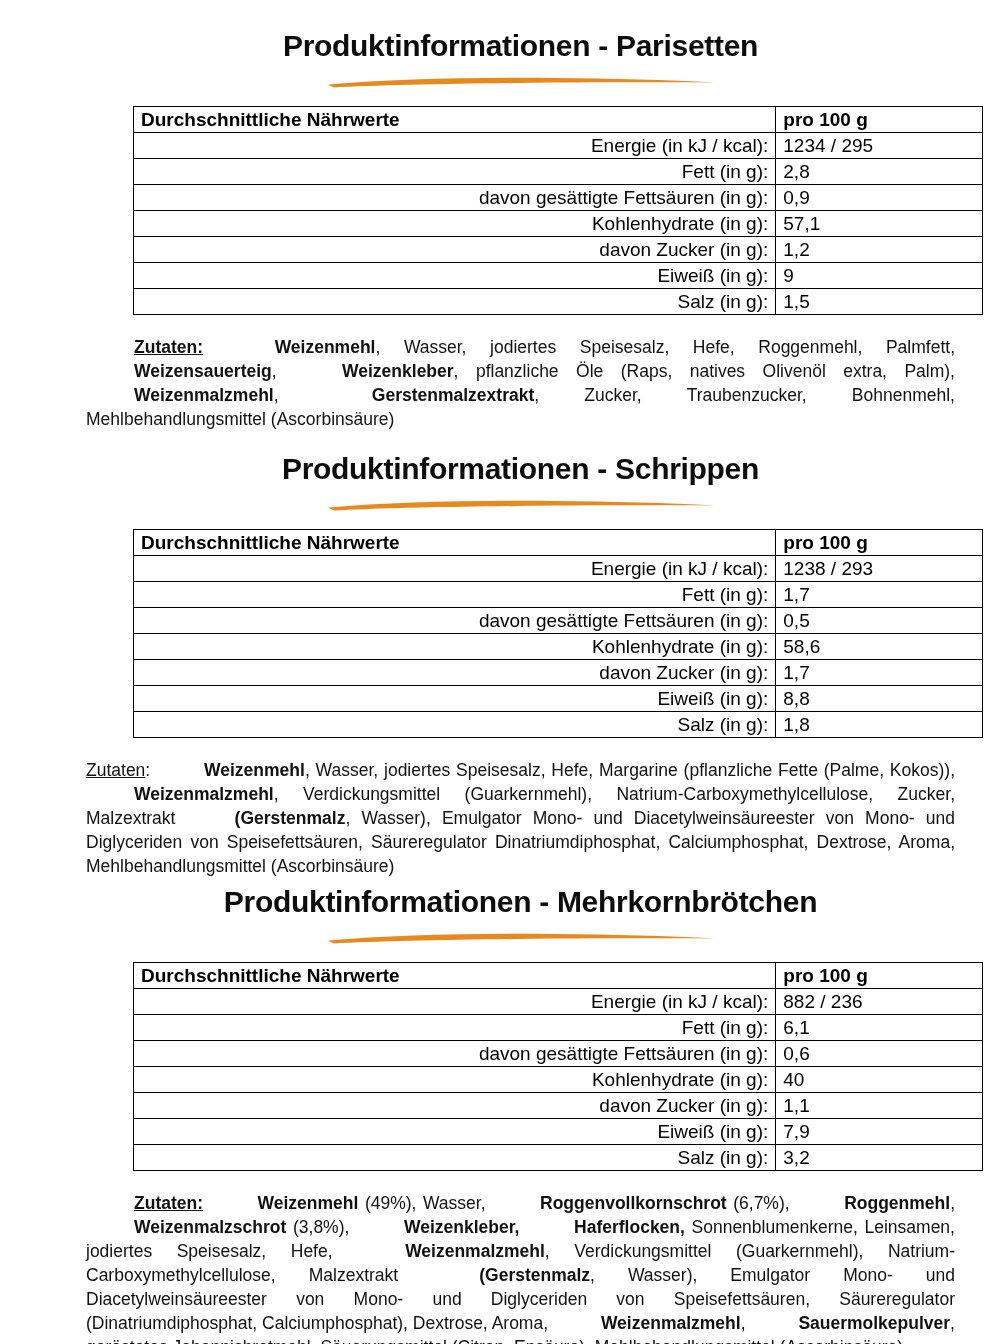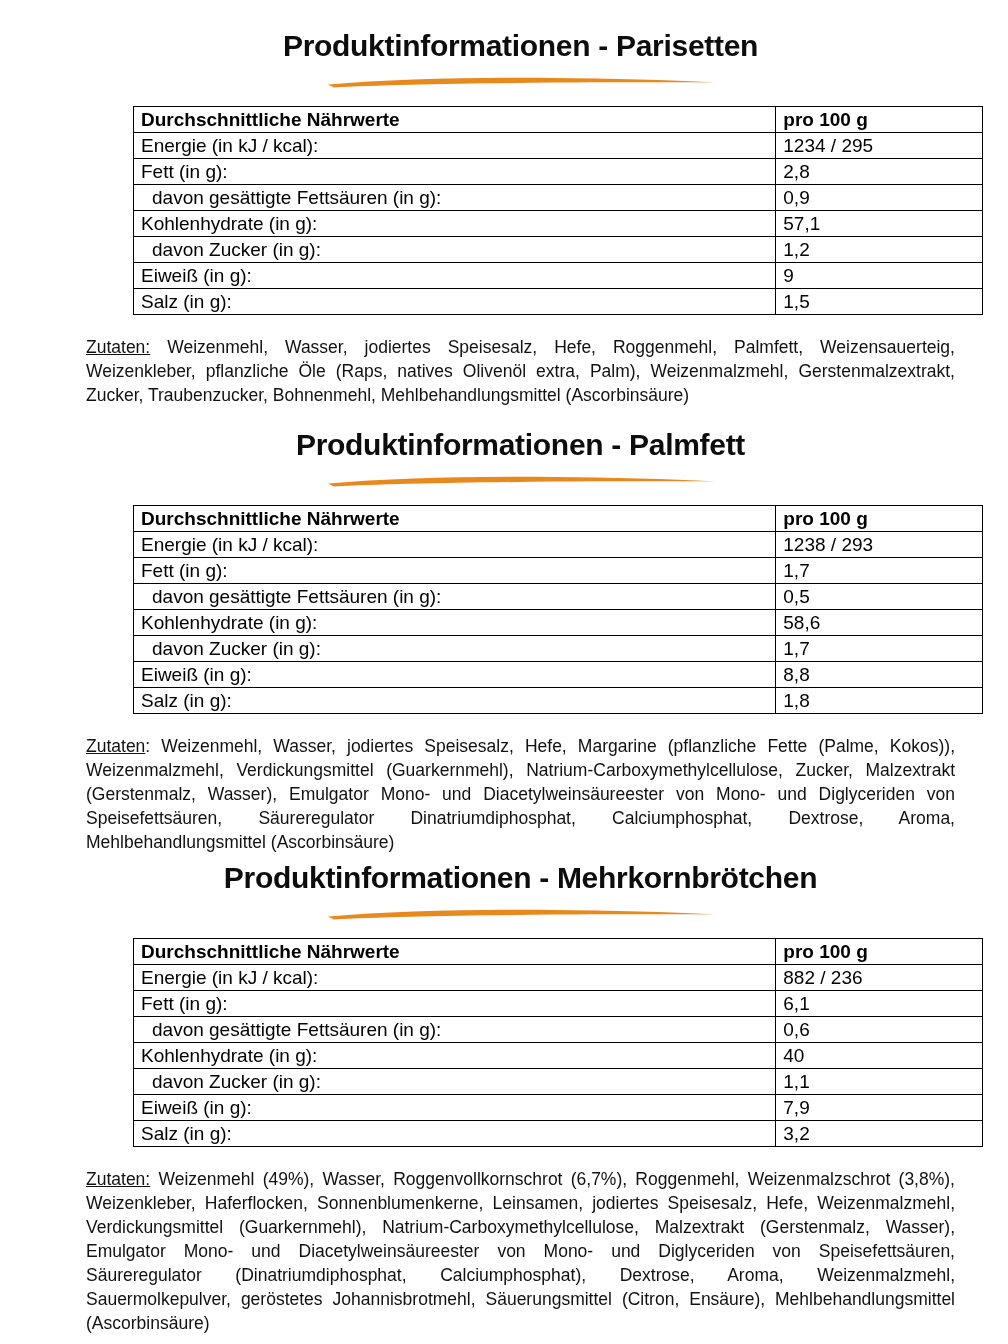--- a/index.html
+++ b/index.html
@@ -41,33 +41,33 @@
   }
   table.nutrition th, table.nutrition td{
     border:1.6px solid #000;
     padding:2px 7px;
     line-height:21px;
     overflow:hidden;
     white-space:nowrap;
   }
   th.label-cell{text-align:left;font-weight:700;}
   th.value-cell{text-align:left;font-weight:700;}
-  td.label-cell{text-align:left;font-weight:400;}
+  td.label-cell{text-align:right;font-weight:400;}
   td.value-cell{font-weight:400;}
   .col-label{width:578px;}
   .col-value{width:186px;}
   td.label-cell.indent{padding-left:18px;}
   p.ingredients{
     margin:20px 0 0 0;
     font-size:17.5px;
     line-height:24px;
     text-align:justify;
     color:#111;
   }
-  p.ingredients .b{font-weight:400;}
+  p.ingredients .b{font-weight:700;margin-left:48px;}
   p.ingredients .u{text-decoration:underline;}
 </style>
 </head>
 <body>
 
 <div class="page">
   <div id="sections">
       <section>
         <h1 class="section-title">Produktinformationen - Parisetten</h1>
         <div class="swoosh-wrap"><svg width="400" height="16" viewBox="0 0 400 16">
@@ -111,21 +111,21 @@
             </tr>
             <tr>
               <td class="label-cell">Salz (in g):</td>
               <td class="value-cell">1,5</td>
             </tr>
           </tbody>
         </table>
         <p class="ingredients"><span class="b u">Zutaten:</span><span> </span><span class="b">Weizenmehl</span><span>, Wasser, jodiertes Speisesalz, Hefe, Roggenmehl, Palmfett, </span><span class="b">Weizensauerteig</span><span>, </span><span class="b">Weizenkleber</span><span>, pflanzliche Öle (Raps, natives Olivenöl extra, Palm), </span><span class="b">Weizenmalzmehl</span><span>, </span><span class="b">Gerstenmalzextrakt</span><span>, Zucker, Traubenzucker, Bohnenmehl, Mehlbehandlungsmittel (Ascorbinsäure)</span></p>
       </section>
       <section>
-        <h1 class="section-title">Produktinformationen - Palmfett</h1>
+        <h1 class="section-title">Produktinformationen - Schrippen</h1>
         <div class="swoosh-wrap"><svg width="400" height="16" viewBox="0 0 400 16">
             <path fill="#E8891E" d="M7,10.5 C70,5.2 150,3.2 232,4.0 C292,4.6 346,6.0 394,8.4 C346,8.4 292,8.0 232,8.6 C150,9.5 58,10.9 13,13.6 Z"></path>
           </svg></div>
         <table class="nutrition">
           <colgroup>
             <col class="col-label">
             <col class="col-value">
           </colgroup>
           <thead>
             <tr>

